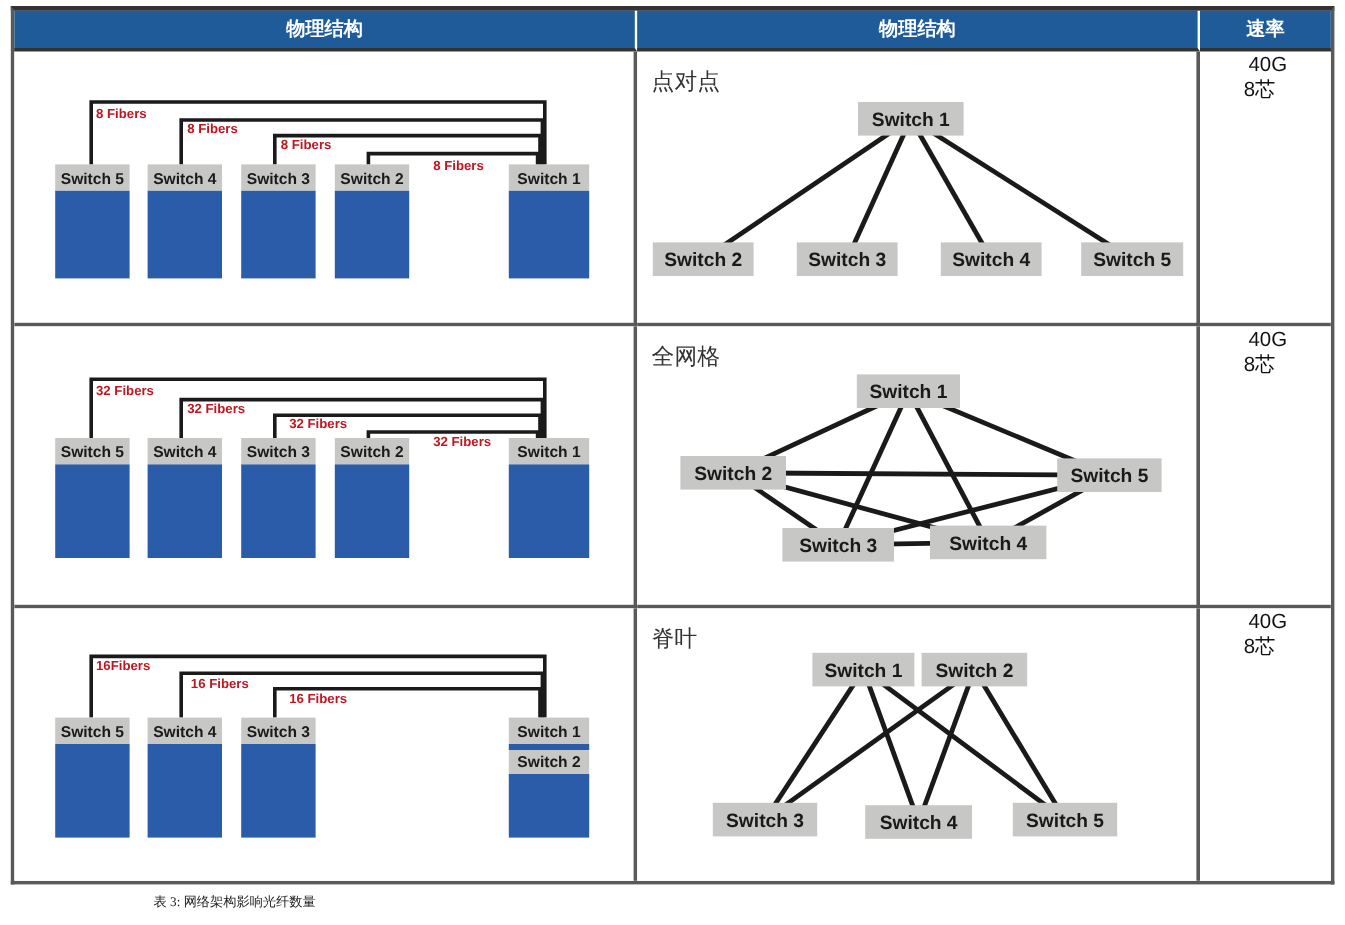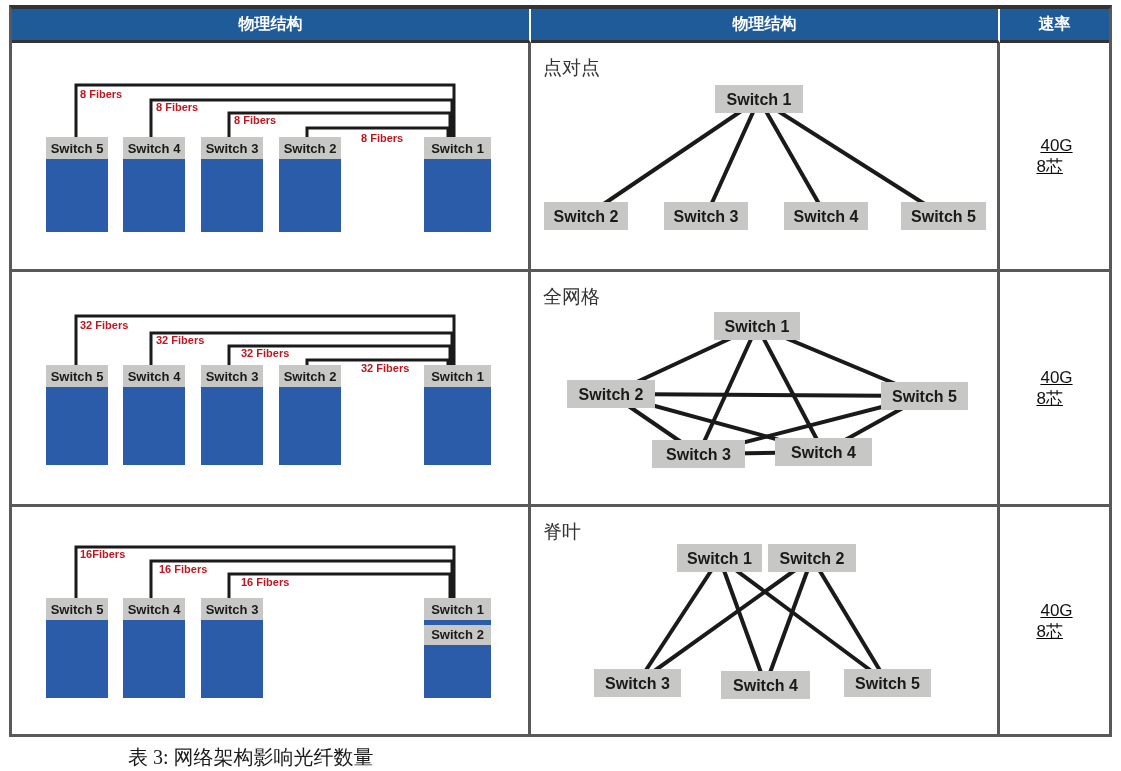--- a/index.html
+++ b/index.html
@@ -24,25 +24,25 @@
   }
   .th.last { border-right:none; }
   .cell {
     border-right:3px solid #595959; border-bottom:3px solid #595959;
     position:relative; overflow:hidden; background:#ffffff;
   }
   .cell.lastcol { border-right:none; }
   .cell.lastrow { border-bottom:none; }
   .cell svg { display:block; width:100%; height:100%; }
   svg text { font-family:"Liberation Sans", sans-serif; }
-  .speed-cell { display:flex; align-items:center; justify-content:center;text-decoration:underline; }
+  .speed-cell { display:flex; align-items:flex-start; justify-content:center; }
   .speed-text { font-size:17px; color:#111111; line-height:21px; text-align:left; }
   .speed-text .rate { padding-left:4px; }
   .caption {
-    position:absolute; left:128px; top:744px; font-size:20px; color:#1a1a1a;
+    position:absolute; left:128px; top:744px; font-size:11px; color:#1a1a1a;
     font-family:"Liberation Serif", serif;
   }
 </style>
 </head>
 <body>
 
 <div class="page">
   <div class="net-table">
 
     <div class="th">物理结构</div>

